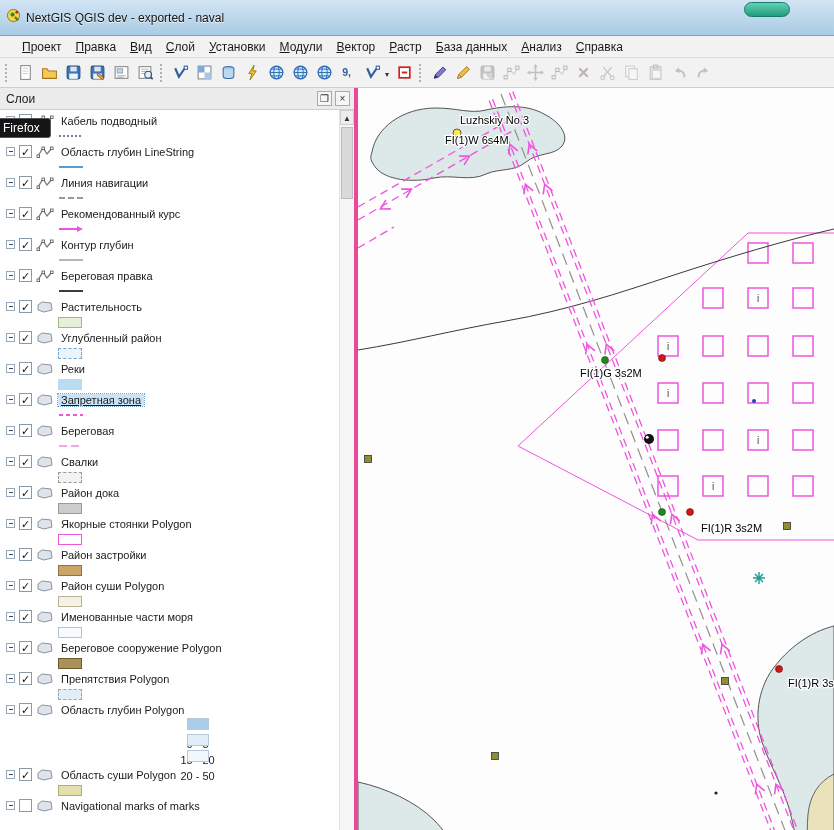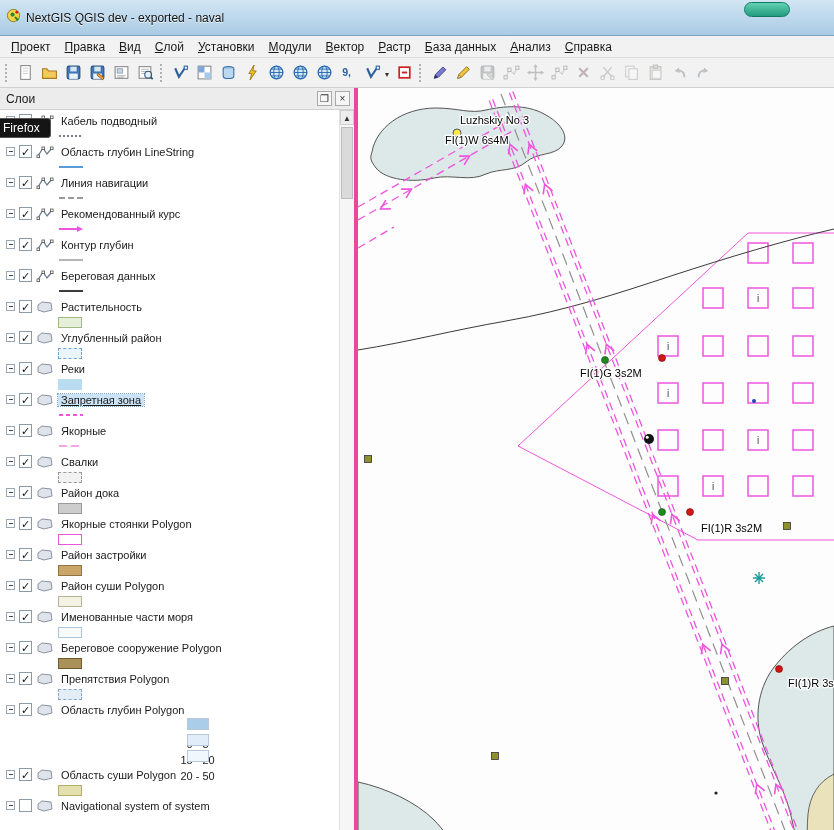--- a/index.html
+++ b/index.html
@@ -6,21 +6,21 @@
   *{box-sizing:border-box;}
   .window{width:834px;height:830px;position:relative;overflow:hidden;background:#f2f2f2;
     font-family:"Liberation Sans",sans-serif;color:#1a1a1a;}
   
   .titlebar{height:36px;display:flex;align-items:center;gap:5px;padding:16px 6px;
     background:linear-gradient(#d2e5f4,#a9cbe4);border-bottom:1px solid #7ca2c0;position:relative;}
   .titlebar .title-text{font-size:12px;color:#111;text-shadow:0 1px 0 rgba(255,255,255,.8);}
   .teal-pill{position:absolute;right:44px;top:2px;width:46px;height:15px;border-radius:8px;
     background:linear-gradient(#63d2b4,#239a7e);border:1px solid #157a63;}
   
-  .menubar{height:22px;background:#f2f2f2;border-bottom:1px solid #dcdcdc;display:flex;align-items:center;padding-left:4px;}
+  .menubar{height:22px;background:#f2f2f2;border-bottom:1px solid #dcdcdc;display:flex;align-items:center;padding-left:15px;}
   .menu-item{font-size:12px;padding:2px 7px;cursor:default;white-space:nowrap;}
   
   .toolbar{height:30px;background:#f2f2f2;border-bottom:1px solid #cfcfcf;display:flex;align-items:center;padding:1px 2px;}
   .tb-handle{width:5px;height:18px;margin:0 3px;border-left:2px dotted #b0b0b0;}
   .tb-btn{width:24px;height:24px;border:1px solid transparent;background:transparent;padding:2px;
     display:flex;align-items:center;justify-content:center;border-radius:2px;position:relative;}
   .tb-btn.disabled{opacity:.35;filter:grayscale(85%);}
   .tb-btn .caret{font-size:8px;color:#333;position:absolute;right:-6px;top:8px;}
   .tb-btn.has-caret{margin-right:8px;}
   
@@ -389,21 +389,21 @@
             <span class="exp"></span>
             <span class="cb">✓</span>
             <span class="licon">
               <svg width="18" height="14" viewBox="0 0 18 14">
                 <path d="M2 11 L7 3 L11 9 L16 3" fill="none" stroke="#6a7b8d" stroke-width="1.3"></path>
                 <rect x="1" y="10" width="2.6" height="2.6" fill="#fff" stroke="#555" stroke-width="0.8"></rect>
                 <rect x="6" y="2" width="2.6" height="2.6" fill="#fff" stroke="#555" stroke-width="0.8"></rect>
                 <rect x="14.5" y="2" width="2.6" height="2.6" fill="#fff" stroke="#555" stroke-width="0.8"></rect>
               </svg>
             </span>
-            <span class="lname">Береговая данных</span>
+            <span class="lname">Береговая правка</span>
           </div>
           <div class="srow">
             <span><svg width="26" height="10" viewBox="0 0 26 10">
                 <line x1="1" y1="5" x2="25" y2="5" stroke="#3c3c3c" stroke-width="2"></line>
               </svg></span>
           </div>
           <div class="lrow">
             <span class="exp"></span>
             <span class="cb">✓</span>
             <span class="licon">
@@ -458,21 +458,21 @@
               </svg></span>
           </div>
           <div class="lrow">
             <span class="exp"></span>
             <span class="cb">✓</span>
             <span class="licon">
               <svg width="18" height="14" viewBox="0 0 18 14">
                 <path d="M2 5 L6 2 L15 3 L16 10 L8 12 L2 10 Z" fill="#dfe3ea" stroke="#8a93a3" stroke-width="1"></path>
               </svg>
             </span>
-            <span class="lname">Якорные</span>
+            <span class="lname">Береговая</span>
           </div>
           <div class="srow">
             <span><svg width="26" height="10" viewBox="0 0 26 10">
                 <line x1="1" y1="5" x2="25" y2="5" stroke="#f2a6e8" stroke-width="2" stroke-dasharray="8 4"></line>
               </svg></span>
           </div>
           <div class="lrow">
             <span class="exp"></span>
             <span class="cb">✓</span>
             <span class="licon">
@@ -612,21 +612,21 @@
             <span class="pswatch" style="background: rgb(228, 224, 171); border: 1px solid rgb(178, 173, 110);"></span>
           </div>
           <div class="lrow">
             <span class="exp"></span>
             <span class="cb"></span>
             <span class="licon">
               <svg width="18" height="14" viewBox="0 0 18 14">
                 <path d="M2 5 L6 2 L15 3 L16 10 L8 12 L2 10 Z" fill="#dfe3ea" stroke="#8a93a3" stroke-width="1"></path>
               </svg>
             </span>
-            <span class="lname">Navigational system of system</span>
+            <span class="lname">Navigational marks of marks</span>
           </div>
         </div>
       <div class="vscroll">
         <div class="sb-up">▲</div>
         <div class="sb-thumb"></div>
       </div>
       <div class="ff-tip">Firefox</div>
     </div>
 
     <div class="map">

